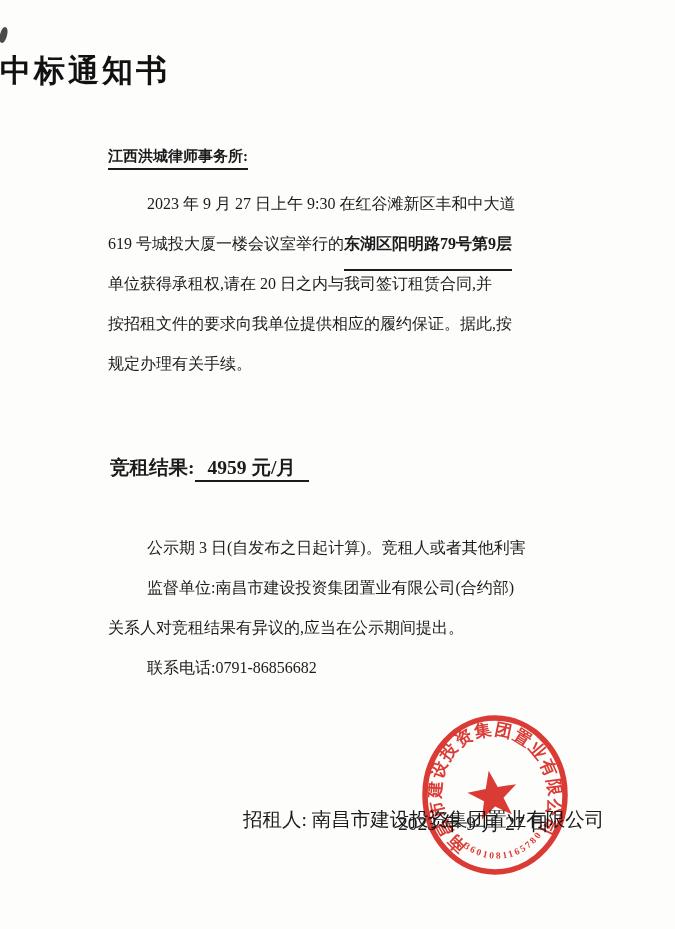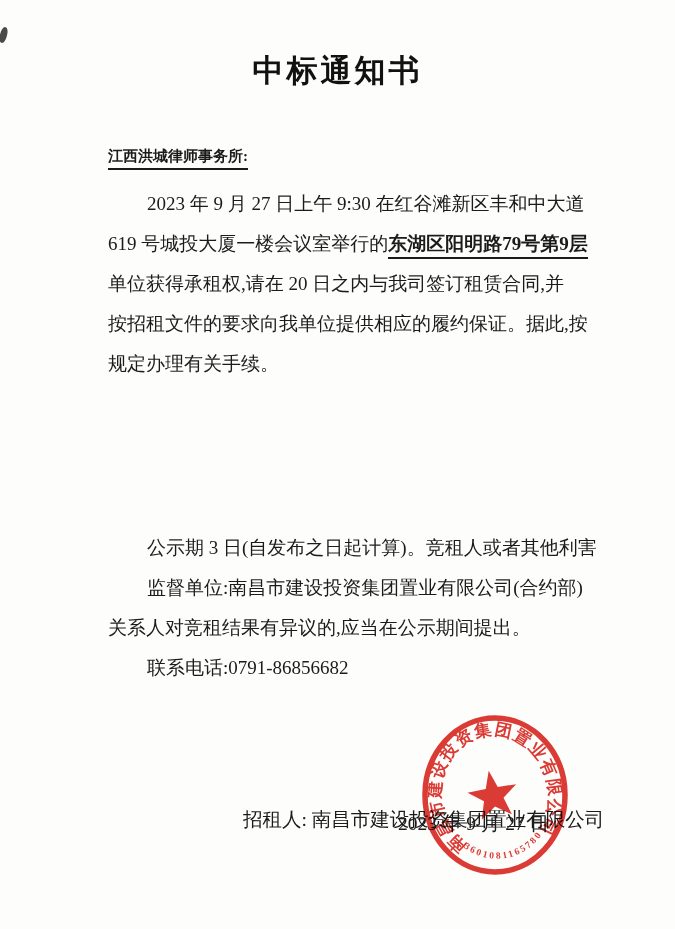--- a/index.html
+++ b/index.html
@@ -6,35 +6,35 @@
   .page {
     position:relative;
     width:675px; height:929px;
     background:#fdfdfc;
     font-family:"Liberation Serif","DejaVu Serif",serif;
     color:#1b1b1b;
     overflow:hidden;
   }
   .title {
     position:absolute; top:50px; left:0; width:100%;
-    margin:0; text-align:center;
+    margin:0; 
     font-size:31px; font-weight:700; letter-spacing:3px; color:#111;
   }
   .addressee {
     position:absolute; top:147px; left:108px;
     font-size:15px; font-weight:700;
     border-bottom:2px solid #1b1b1b; padding-bottom:2px;
     white-space:nowrap;
   }
-  .para { position:absolute; left:108px; font-size:19px; line-height:40px; }
+  .para { position:absolute; left:108px; font-size:16px; line-height:40px; }
   .para .line { white-space:nowrap; }
   .para1 { top:184px; }
   .para2 { top:528px; }
   .indent { padding-left:39px; }
-  .emph { font-weight:700; border-bottom:2px solid #1b1b1b; padding-bottom:3px;margin-top:40px; }
+  .emph { font-weight:700; border-bottom:2px solid #1b1b1b; padding-bottom:17px;margin-top:40px; }
   .result {
     position:absolute; top:454px; left:110px;
     font-size:19.5px; font-weight:700; white-space:nowrap;
   }
   .result-value { border-bottom:2px solid #1b1b1b; padding:0 13px 2px; }
   .sign-line {
     position:absolute; top:766px; left:243px;
     font-size:19.5px; white-space:nowrap;margin-top:40px;
   }
   .date-line {
@@ -66,20 +66,23 @@
   <div class="addressee">江西洪城律师事务所:</div>
 
   <div class="para para1">
     <div class="line indent">2023 年 9 月 27 日上午 9:30 在红谷滩新区丰和中大道</div>
     <div class="line"><span>619 号城投大厦一楼会议室举行的</span><span class="emph">东湖区阳明路79号第9层</span></div>
     <div class="line">单位获得承租权,请在 20 日之内与我司签订租赁合同,并</div>
     <div class="line">按招租文件的要求向我单位提供相应的履约保证。据此,按</div>
     <div class="line">规定办理有关手续。</div>
   </div>
 
+  <div class="result">
+    <span>竞租结果:</span><span class="result-value">4959 元/月</span>
+  </div>
 
   <div class="para para2">
     <div class="line indent">公示期 3 日(自发布之日起计算)。竞租人或者其他利害</div>
     <div class="line indent">监督单位:南昌市建设投资集团置业有限公司(合约部)</div>
     <div class="line">关系人对竞租结果有异议的,应当在公示期间提出。</div>
     <div class="line indent">联系电话:0791-86856682</div>
   </div>
 
   <div class="sign-line">
     <span>招租人:</span>

